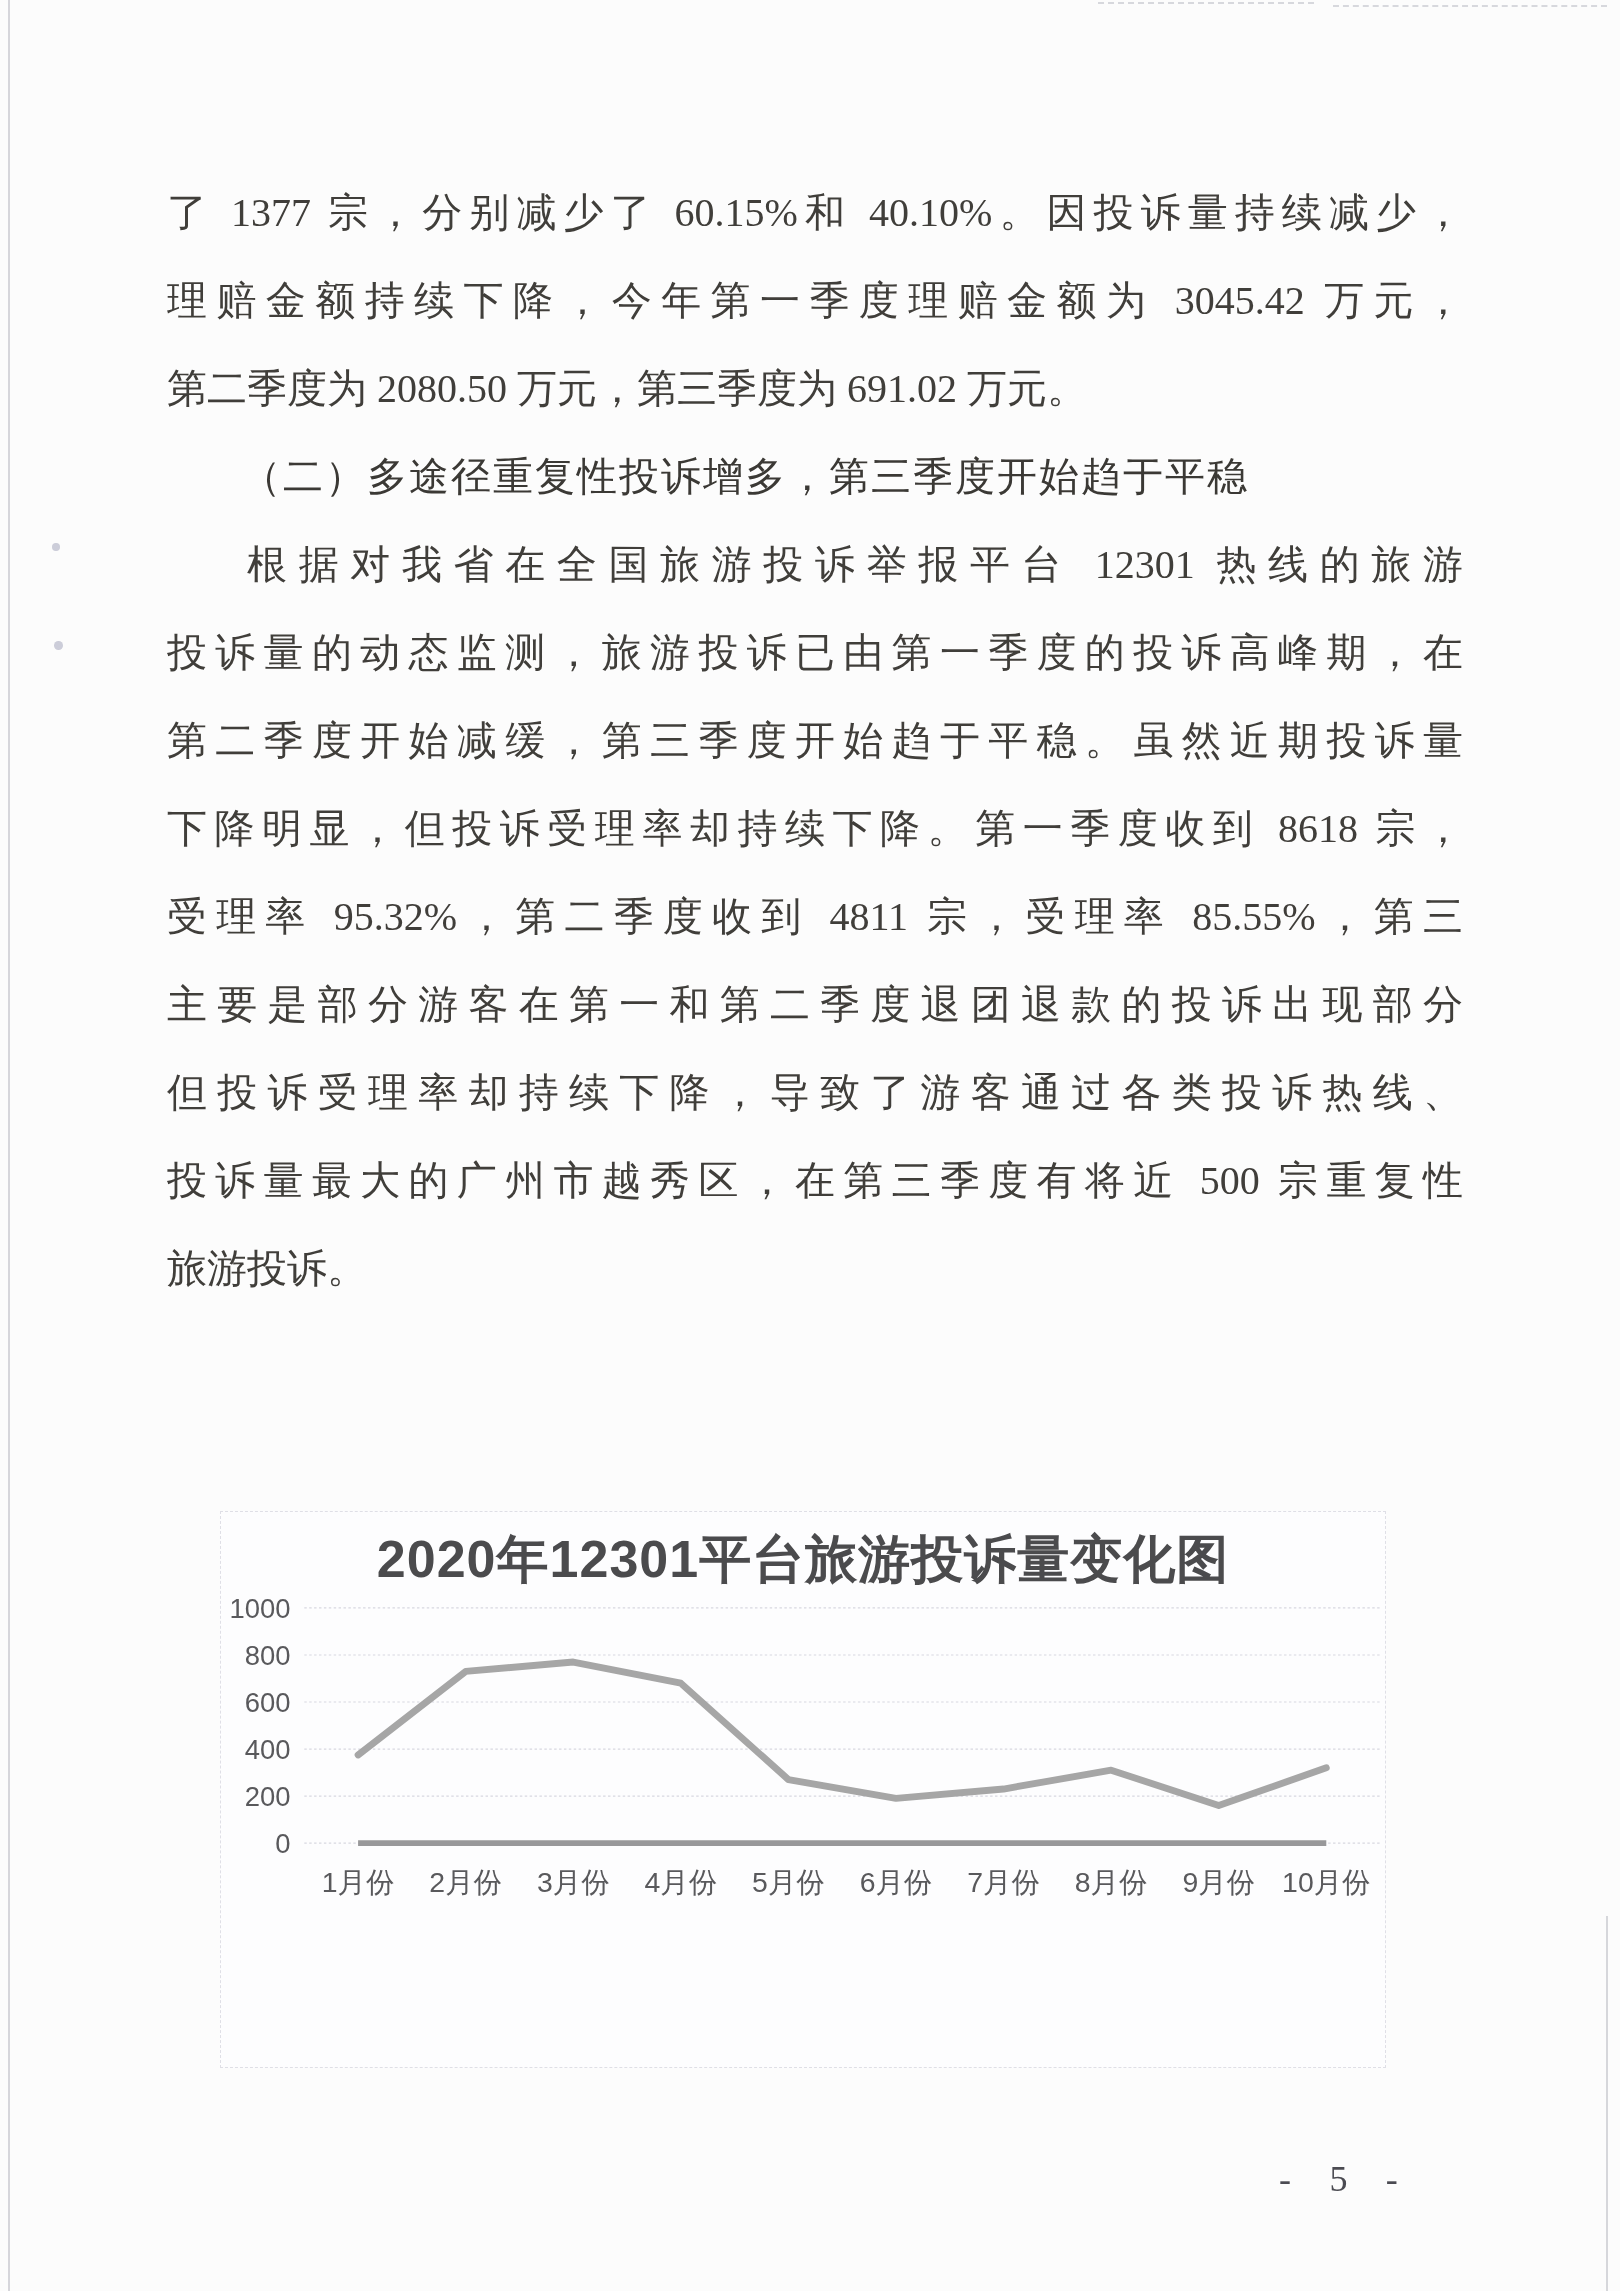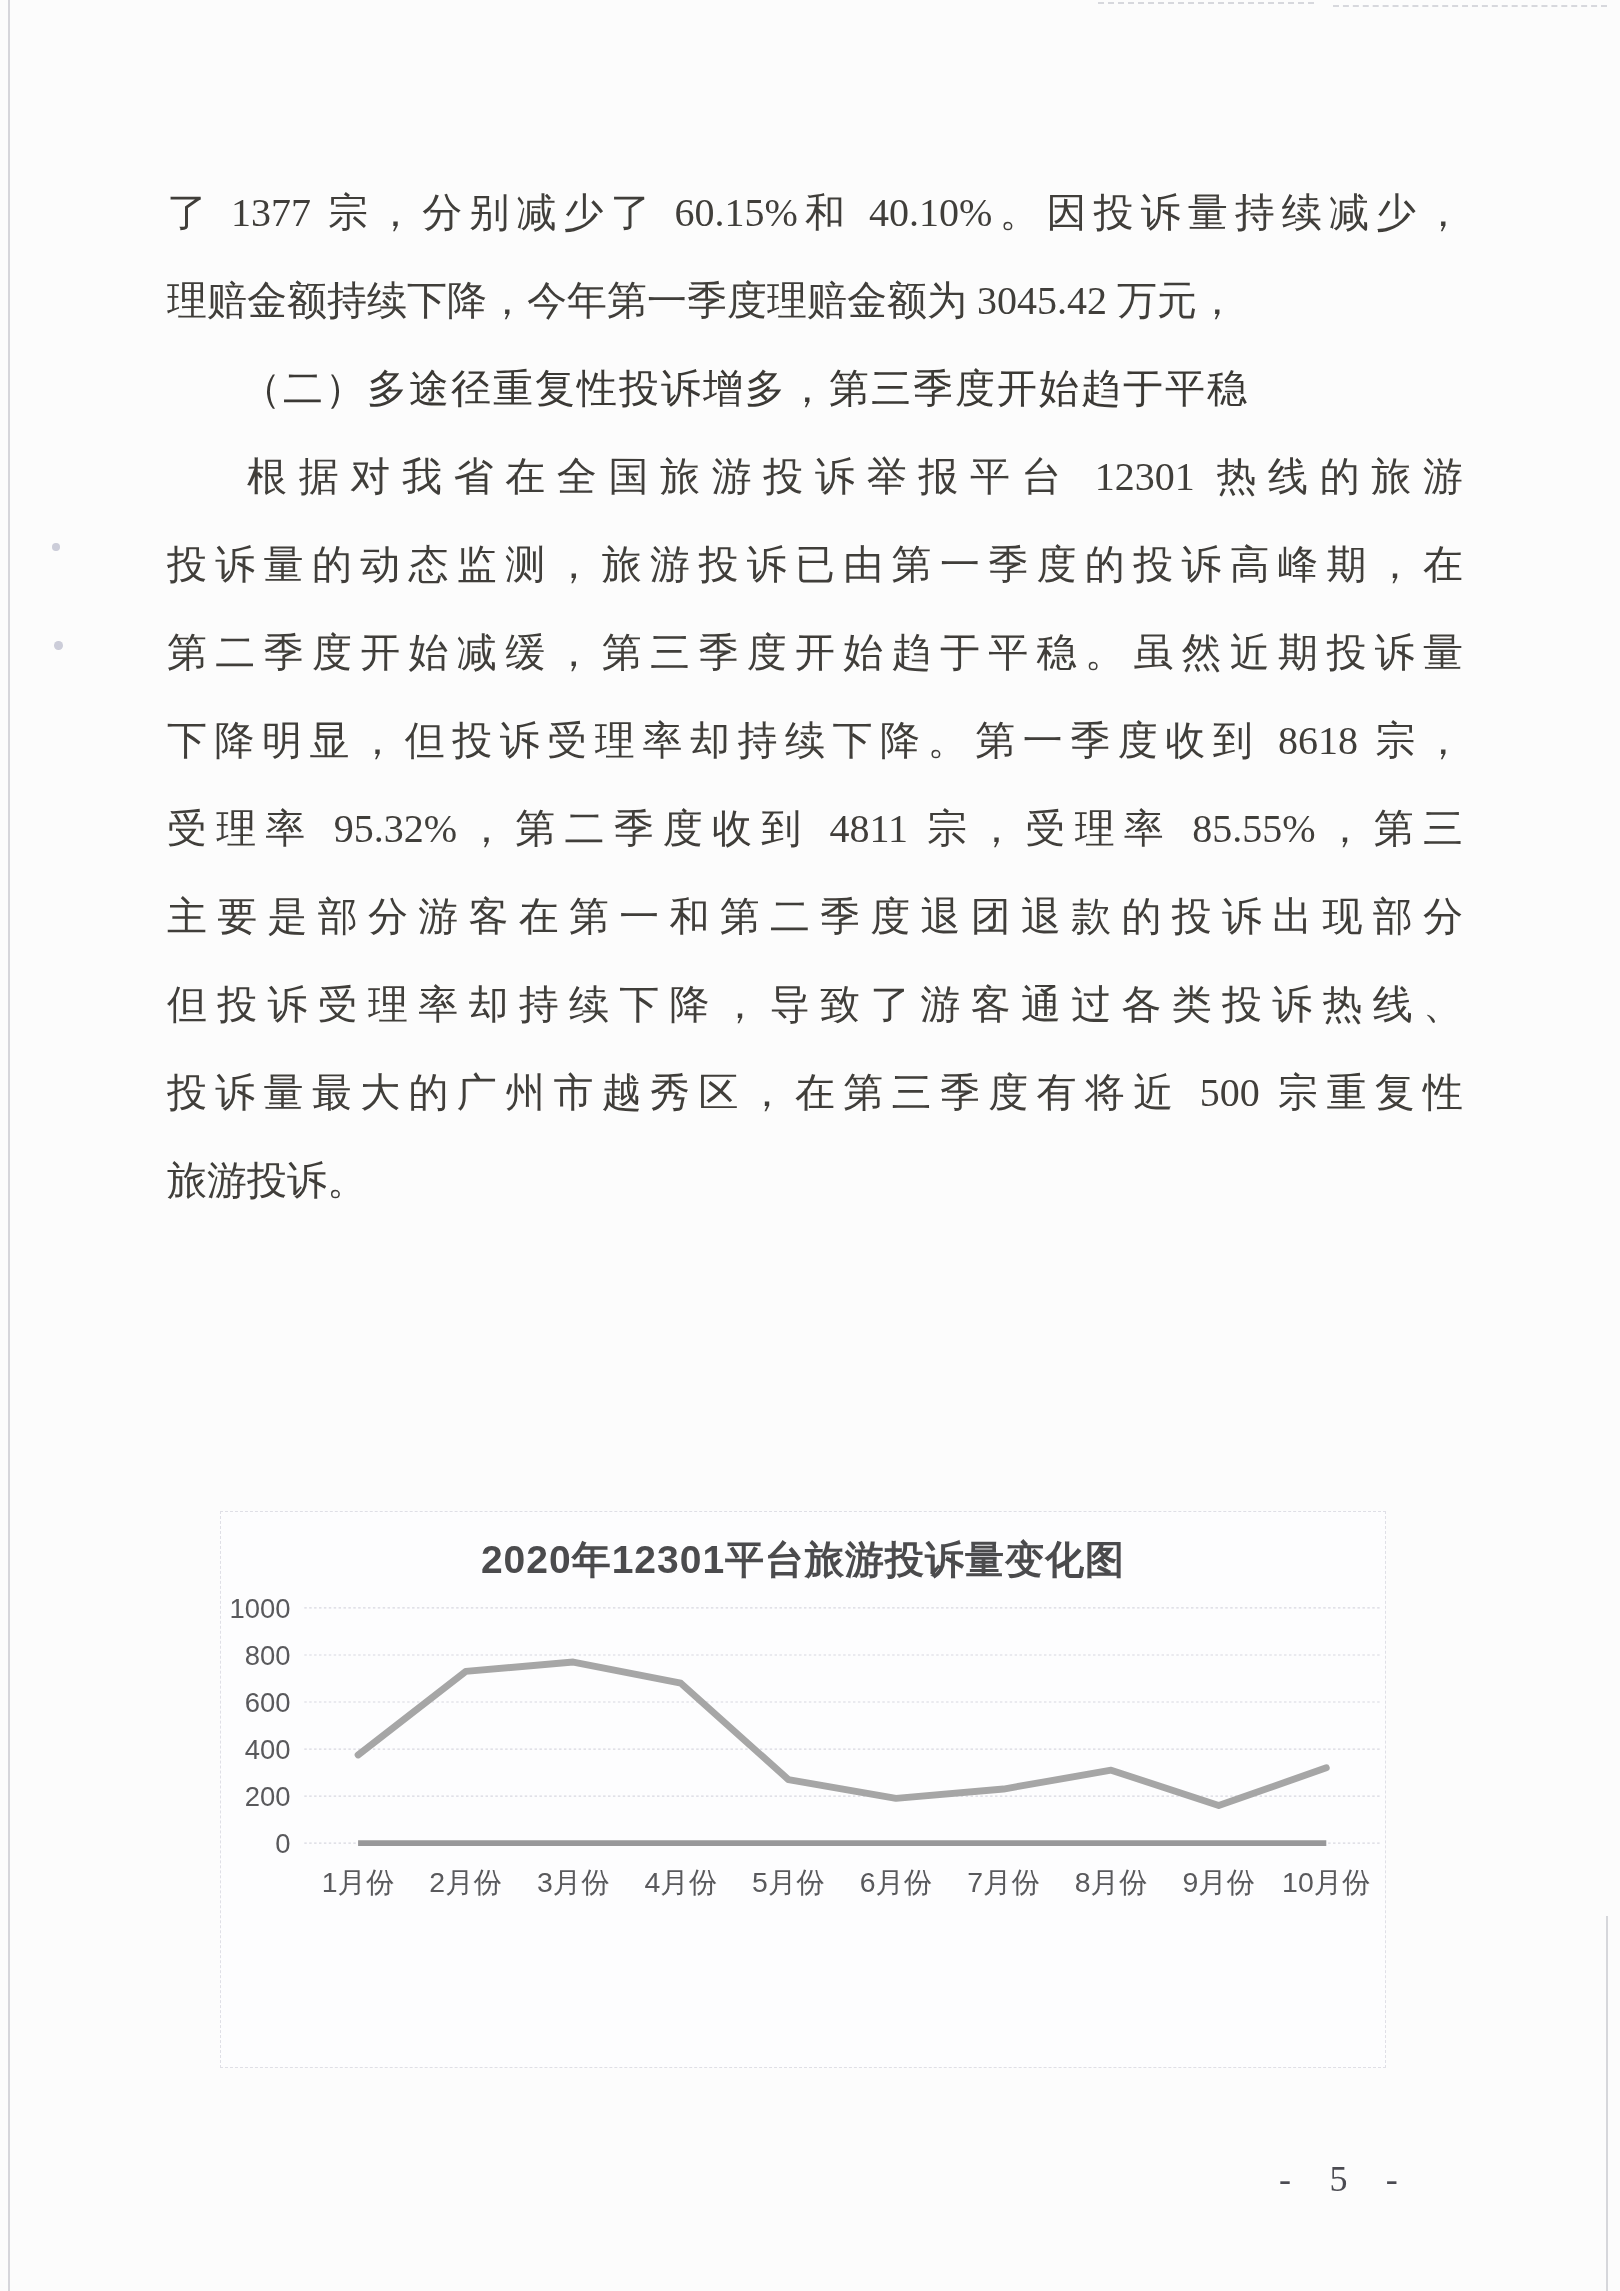--- a/index.html
+++ b/index.html
@@ -25,21 +25,21 @@
   }
 
   
   .chart-box {
     position:absolute; left:220px; top:1511px; width:1166px; height:557px;
     box-sizing:border-box; border:1px dashed #dfdfe6; background:#fdfdfe;
   }
   .chart-title {
     margin-top:21.6px; text-align:center;
     font-family:"Liberation Sans","DejaVu Sans",sans-serif;
-    font-weight:bold; font-size:39px; color:#4b4b4d; letter-spacing:1px;
+    font-weight:bold; font-size:52px; color:#4b4b4d; letter-spacing:1px;
     height:51px; line-height:51px;
   }
   .chart-svg { display:block; margin:13.7px auto 0; width:1162px; height:306px; }
   .chart-svg text { font-family:"Liberation Sans","DejaVu Sans",sans-serif; }
   .chart-legend { margin-top:27.4px; text-align:center; }
   .legend-line {
     display:inline-block; width:65px; height:5.9px; background:#a4a4a6;
     vertical-align:middle; margin-right:11.8px;
   }
   .legend-label {
@@ -72,20 +72,21 @@
   <div class="edge-right"></div>
   <div class="top-dash a"></div>
   <div class="top-dash b"></div>
   <div class="speck s1"></div>
   <div class="speck s2"></div>
 
   <div class="body-text">
     <div class="para">
         <div class="text-line">了 1377 宗，分别减少了 60.15%和 40.10%。因投诉量持续减少，</div>
         <div class="text-line">理赔金额持续下降，今年第一季度理赔金额为 3045.42 万元，</div>
+        <div class="text-line">第二季度为 2080.50 万元，第三季度为 691.02 万元。</div>
       </div>
     <div class="heading-line">（二）多途径重复性投诉增多，第三季度开始趋于平稳</div>
     <div class="para indent-first">
         <div class="text-line">根据对我省在全国旅游投诉举报平台 12301 热线的旅游</div>
         <div class="text-line">投诉量的动态监测，旅游投诉已由第一季度的投诉高峰期，在</div>
         <div class="text-line">第二季度开始减缓，第三季度开始趋于平稳。虽然近期投诉量</div>
         <div class="text-line">下降明显，但投诉受理率却持续下降。第一季度收到 8618 宗，</div>
         <div class="text-line">受理率 95.32%，第二季度收到 4811 宗，受理率 85.55%，第三</div>
         <div class="text-line">主要是部分游客在第一和第二季度退团退款的投诉出现部分</div>
         <div class="text-line">但投诉受理率却持续下降，导致了游客通过各类投诉热线、</div>

